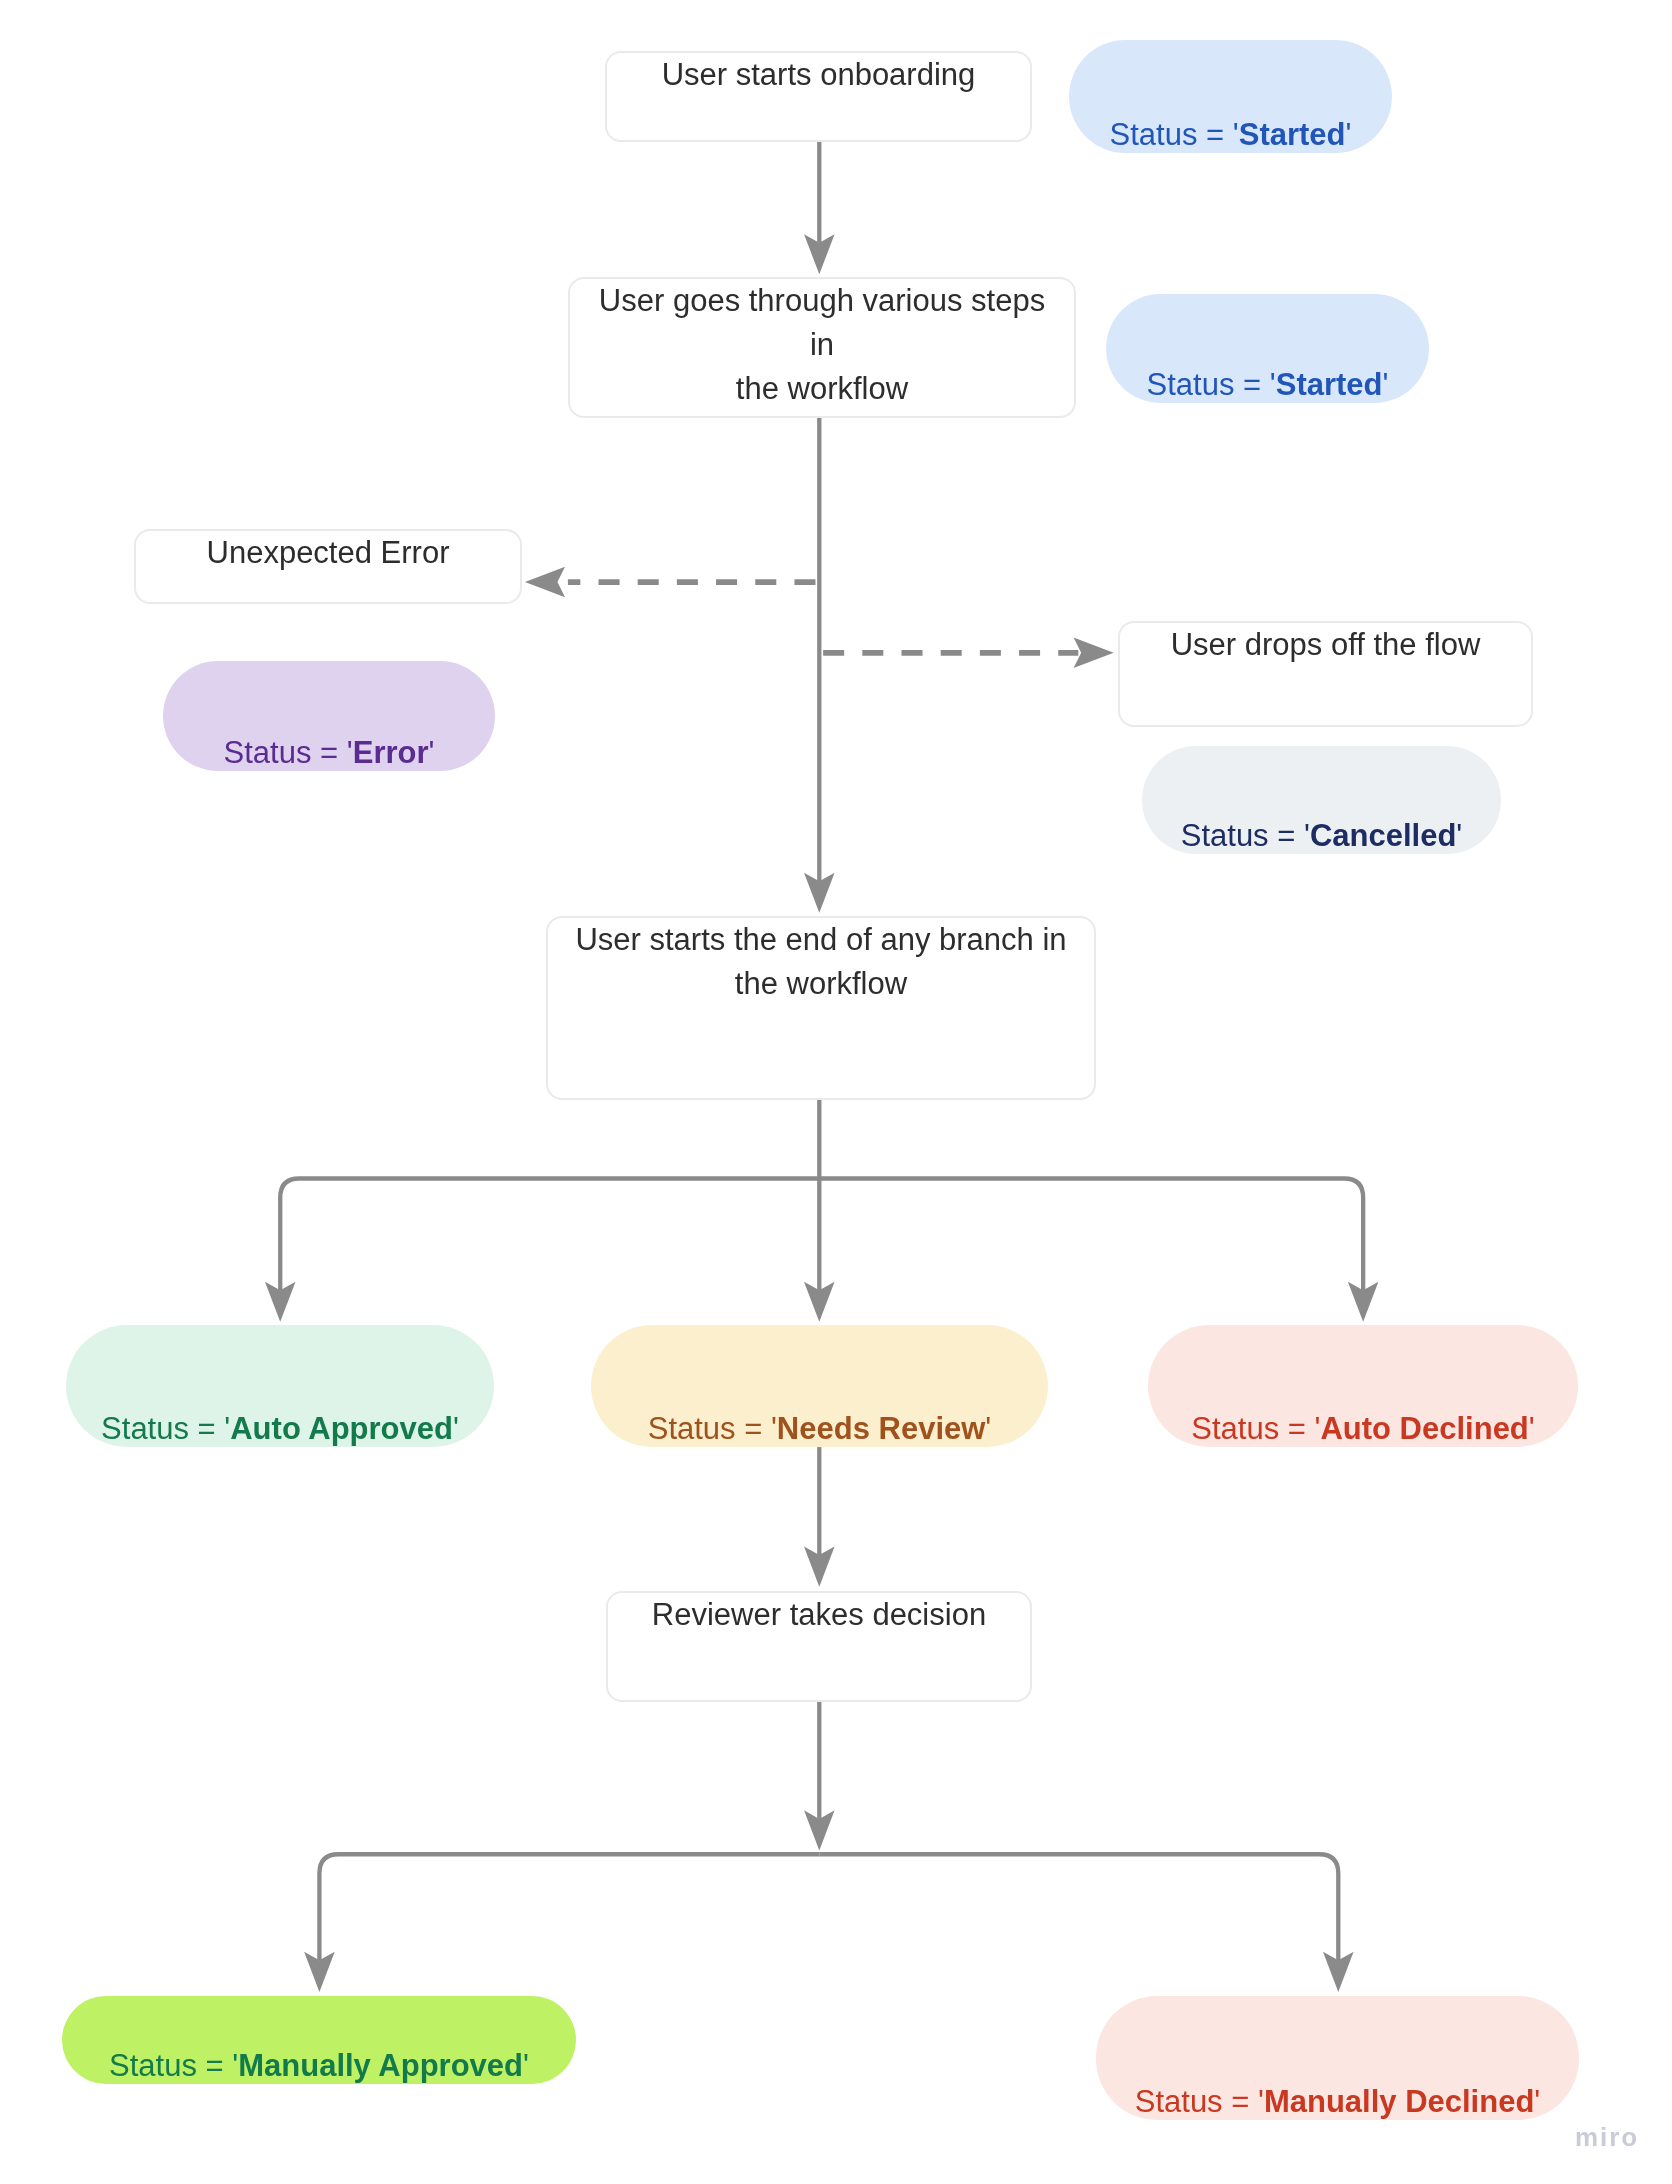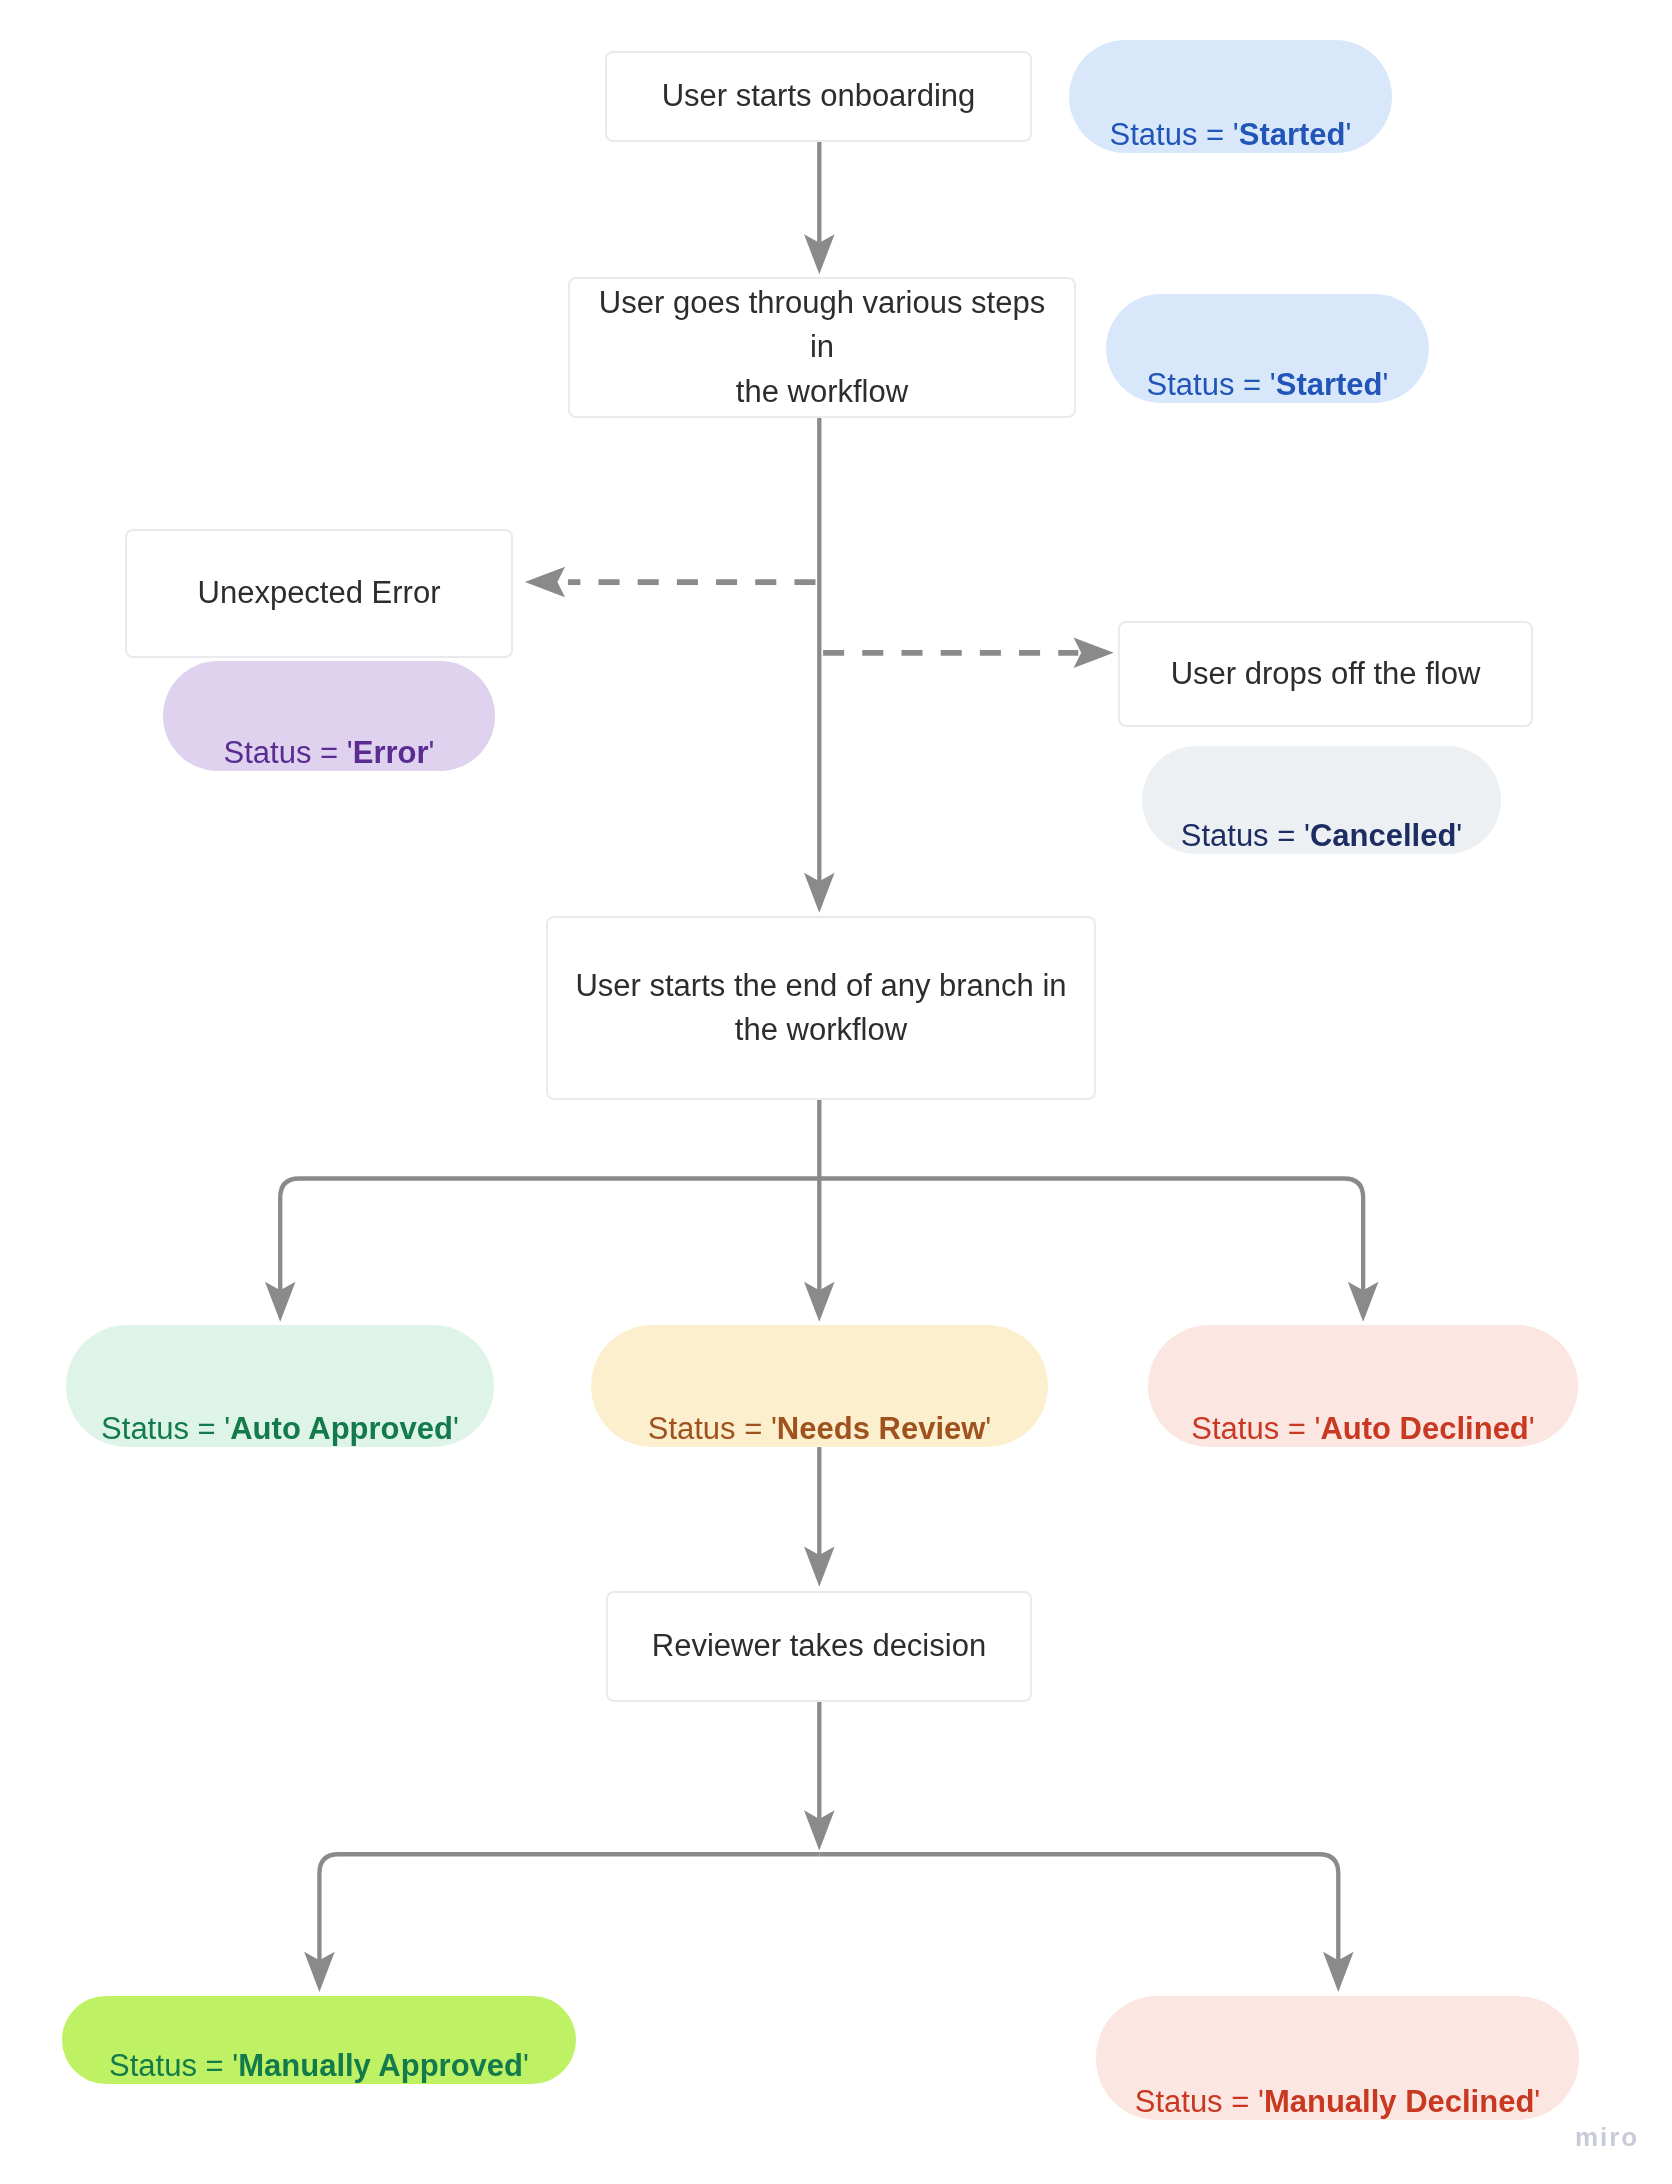--- a/index.html
+++ b/index.html
@@ -8,22 +8,22 @@
     width:1673px;height:2184px;
     background:#ffffff;
     font-family:"Liberation Sans", sans-serif;
     overflow:hidden;
   }
   .connectors{position:absolute;left:0;top:0;}
   .node{
     position:absolute;
     background:#ffffff;
     border:2.9px solid #e9eaeb;
-    border-radius:8px;
-    display:flex;align-items:center;justify-content:center;
+    border-radius:16px;
+    display:flex;align-items:flex-start;justify-content:center;
     text-align:center;
     color:#2d2d2d;
     font-size:31px;line-height:1.42;
     padding:0 19px;
     box-sizing:border-box;
     white-space:pre-line;
   }
   .pill{
     position:absolute;
     border-radius:61px;
@@ -79,21 +79,21 @@
 
   <div class="node" style="left:605px;top:51px;width:427px;height:91px">
     <span>User starts onboarding</span>
   </div>
 
   <div class="node" style="left:568px;top:277px;width:508px;height:141px">
     <span>User goes through various steps in
 the workflow</span>
   </div>
 
-  <div class="node" style="left:125px;top:529px;width:388px;height:129px">
+  <div class="node" style="left:134px;top:529px;width:388px;height:75px">
     <span>Unexpected Error</span>
   </div>
 
   <div class="node" style="left:1118px;top:621px;width:415px;height:106px">
     <span>User drops off the flow</span>
   </div>
 
   <div class="node" style="left:546px;top:916px;width:550px;height:184px">
     <span>User starts the end of any branch in
 the workflow</span>

